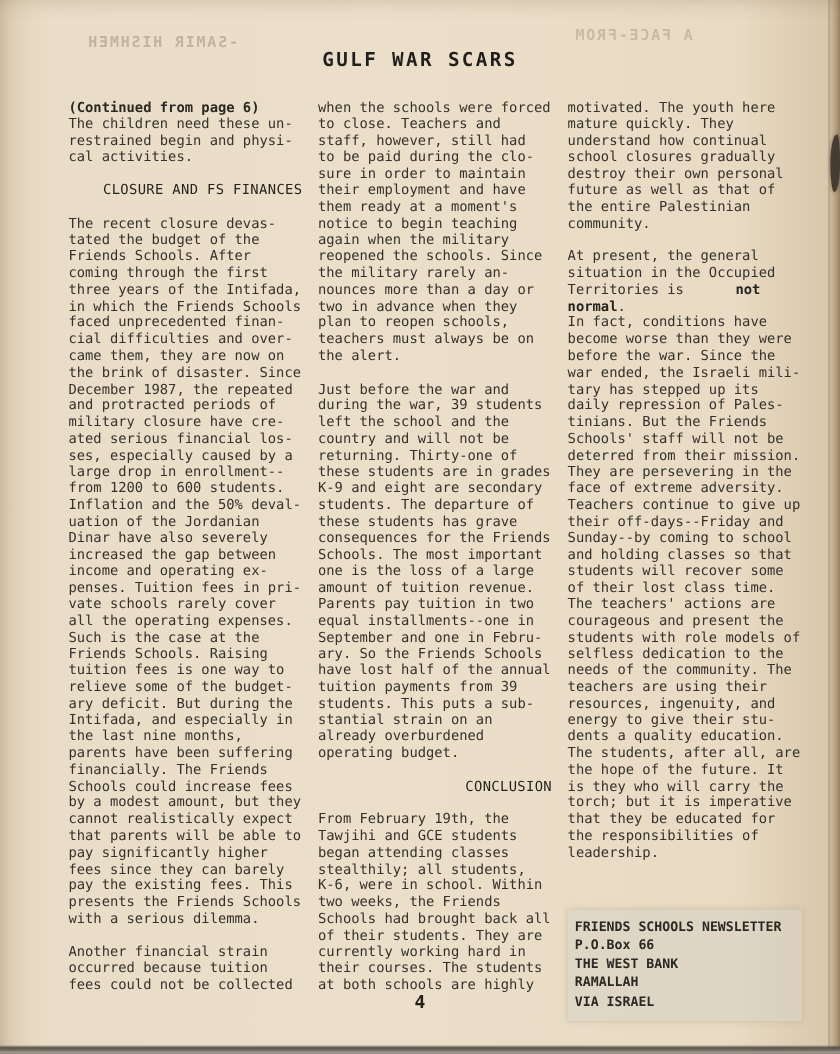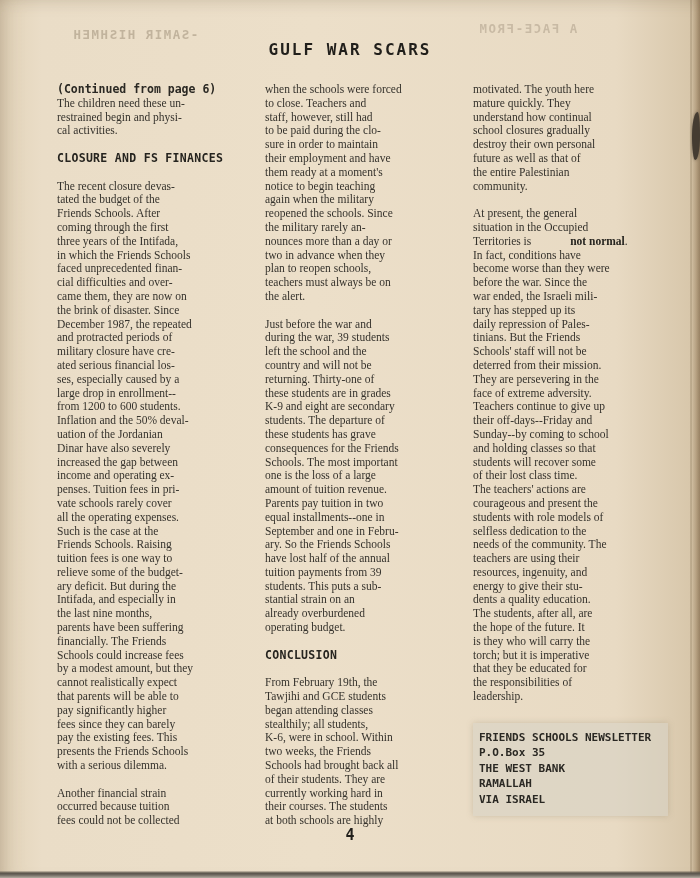--- a/index.html
+++ b/index.html
@@ -7,24 +7,24 @@
     position:relative;width:700px;height:878px;overflow:hidden;
     background:linear-gradient(90deg,#e2d3b9 0%,#eaddc7 6%,#ecdfc9 45%,#e8dac3 88%,#d8c7ab 98.6%,#c2ae8f 100%);
     font-family:"DejaVu Sans Mono",monospace;color:#35322c;
     box-shadow:inset 14px 0 22px -14px rgba(110,90,65,0.35), inset 0 10px 18px -12px rgba(110,90,65,0.25);
   }
   .masthead{padding-top:40px;text-align:center;}
   .title{font-weight:bold;font-size:16px;letter-spacing:2px;color:#211f1b;}
   .columns{display:flex;gap:13px;margin:24px 30px 0 57px;}
   .col{width:195px;font-size:11.5px;line-height:13.8px;}
   .continued{font-weight:bold;white-space:pre-line;color:#2a2823;}
-  .para{white-space:pre-line;margin:0 0 13.8px 0;font-family:Liberation Serif, serif;}
-  .heading{font-weight:bold;margin:0 0 13.8px 0;letter-spacing:0.3px;color:#26241f;white-space:pre-line;}
+  .para{white-space:pre-line;margin:0 0 13.8px 0;}
+  .heading{font-weight:normal;margin:0 0 13.8px 0;letter-spacing:0.3px;color:#26241f;white-space:pre-line;text-align:right;}
   .bold-inline{font-weight:bold;color:#26241f;padding-left:36px;}
-  .address{margin-top:19px;background:rgba(214,209,196,0.55);padding:7px 8px 9px 6px;
+  .address{margin-top:40px;background:rgba(214,209,196,0.55);padding:7px 8px 9px 6px;
            font-weight:bold;font-size:11px;line-height:15.5px;color:#2a2823;
            box-shadow:0 0 6px rgba(150,135,110,0.35);}
   .address div{white-space:nowrap;}
   .pagenum{position:absolute;left:0;right:0;bottom:34px;text-align:center;
            font-weight:bold;font-size:15px;color:#211f1b;}
   .bleed{position:absolute;transform:scaleX(-1);font-weight:bold;font-size:12.5px;
          letter-spacing:1.5px;color:rgba(125,110,88,0.38);white-space:nowrap;}
   .bleed-left{left:72px;top:27px;}
   .bleed-right{left:478px;top:21px;color:rgba(125,110,88,0.30);}
   .edge-right{position:absolute;top:0;right:0;width:9px;height:100%;
@@ -197,21 +197,21 @@
 dents a quality education.
 The students, after all, are
 the hope of the future. It
 is they who will carry the
 torch; but it is imperative
 that they be educated for
 the responsibilities of
 leadership.</span></div>
       <div class="address">
         <div>FRIENDS SCHOOLS NEWSLETTER</div>
-        <div>P.O.Box 35</div>
+        <div>P.O.Box 66</div>
         <div>THE WEST BANK</div>
         <div>RAMALLAH</div>
         <div>VIA ISRAEL</div>
       </div>
     </div>
 
   </div>
 
   <div class="pagenum">4</div>
 

